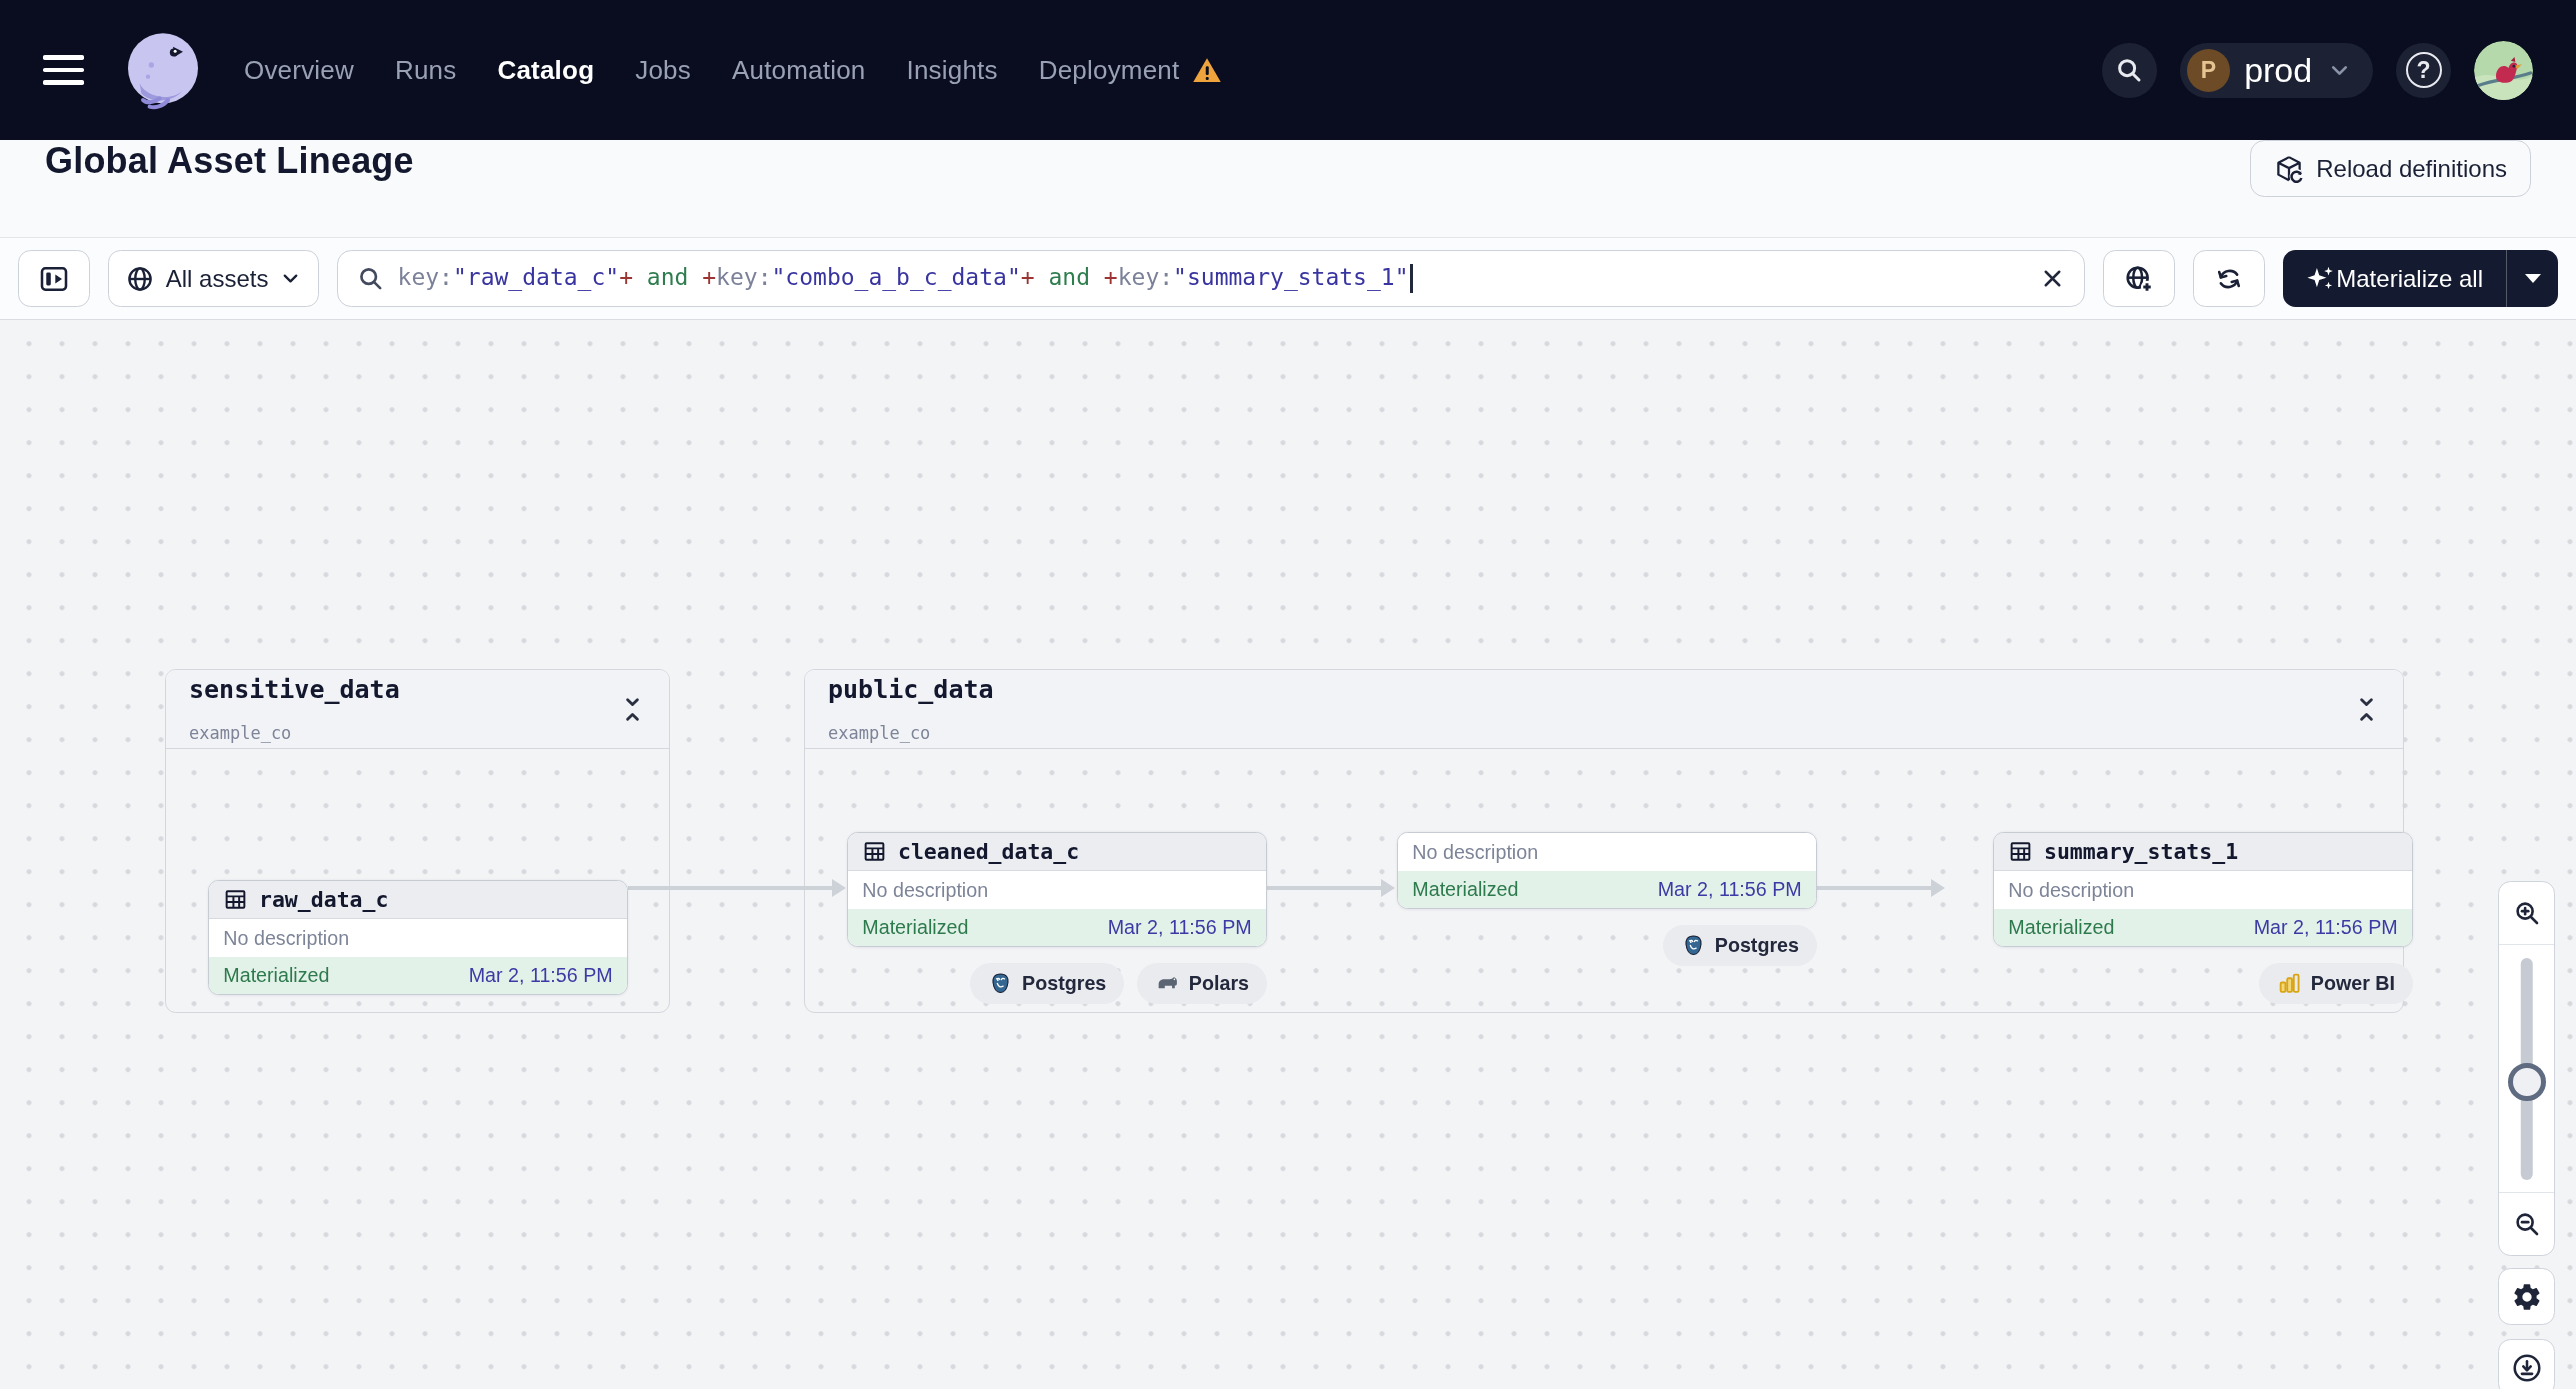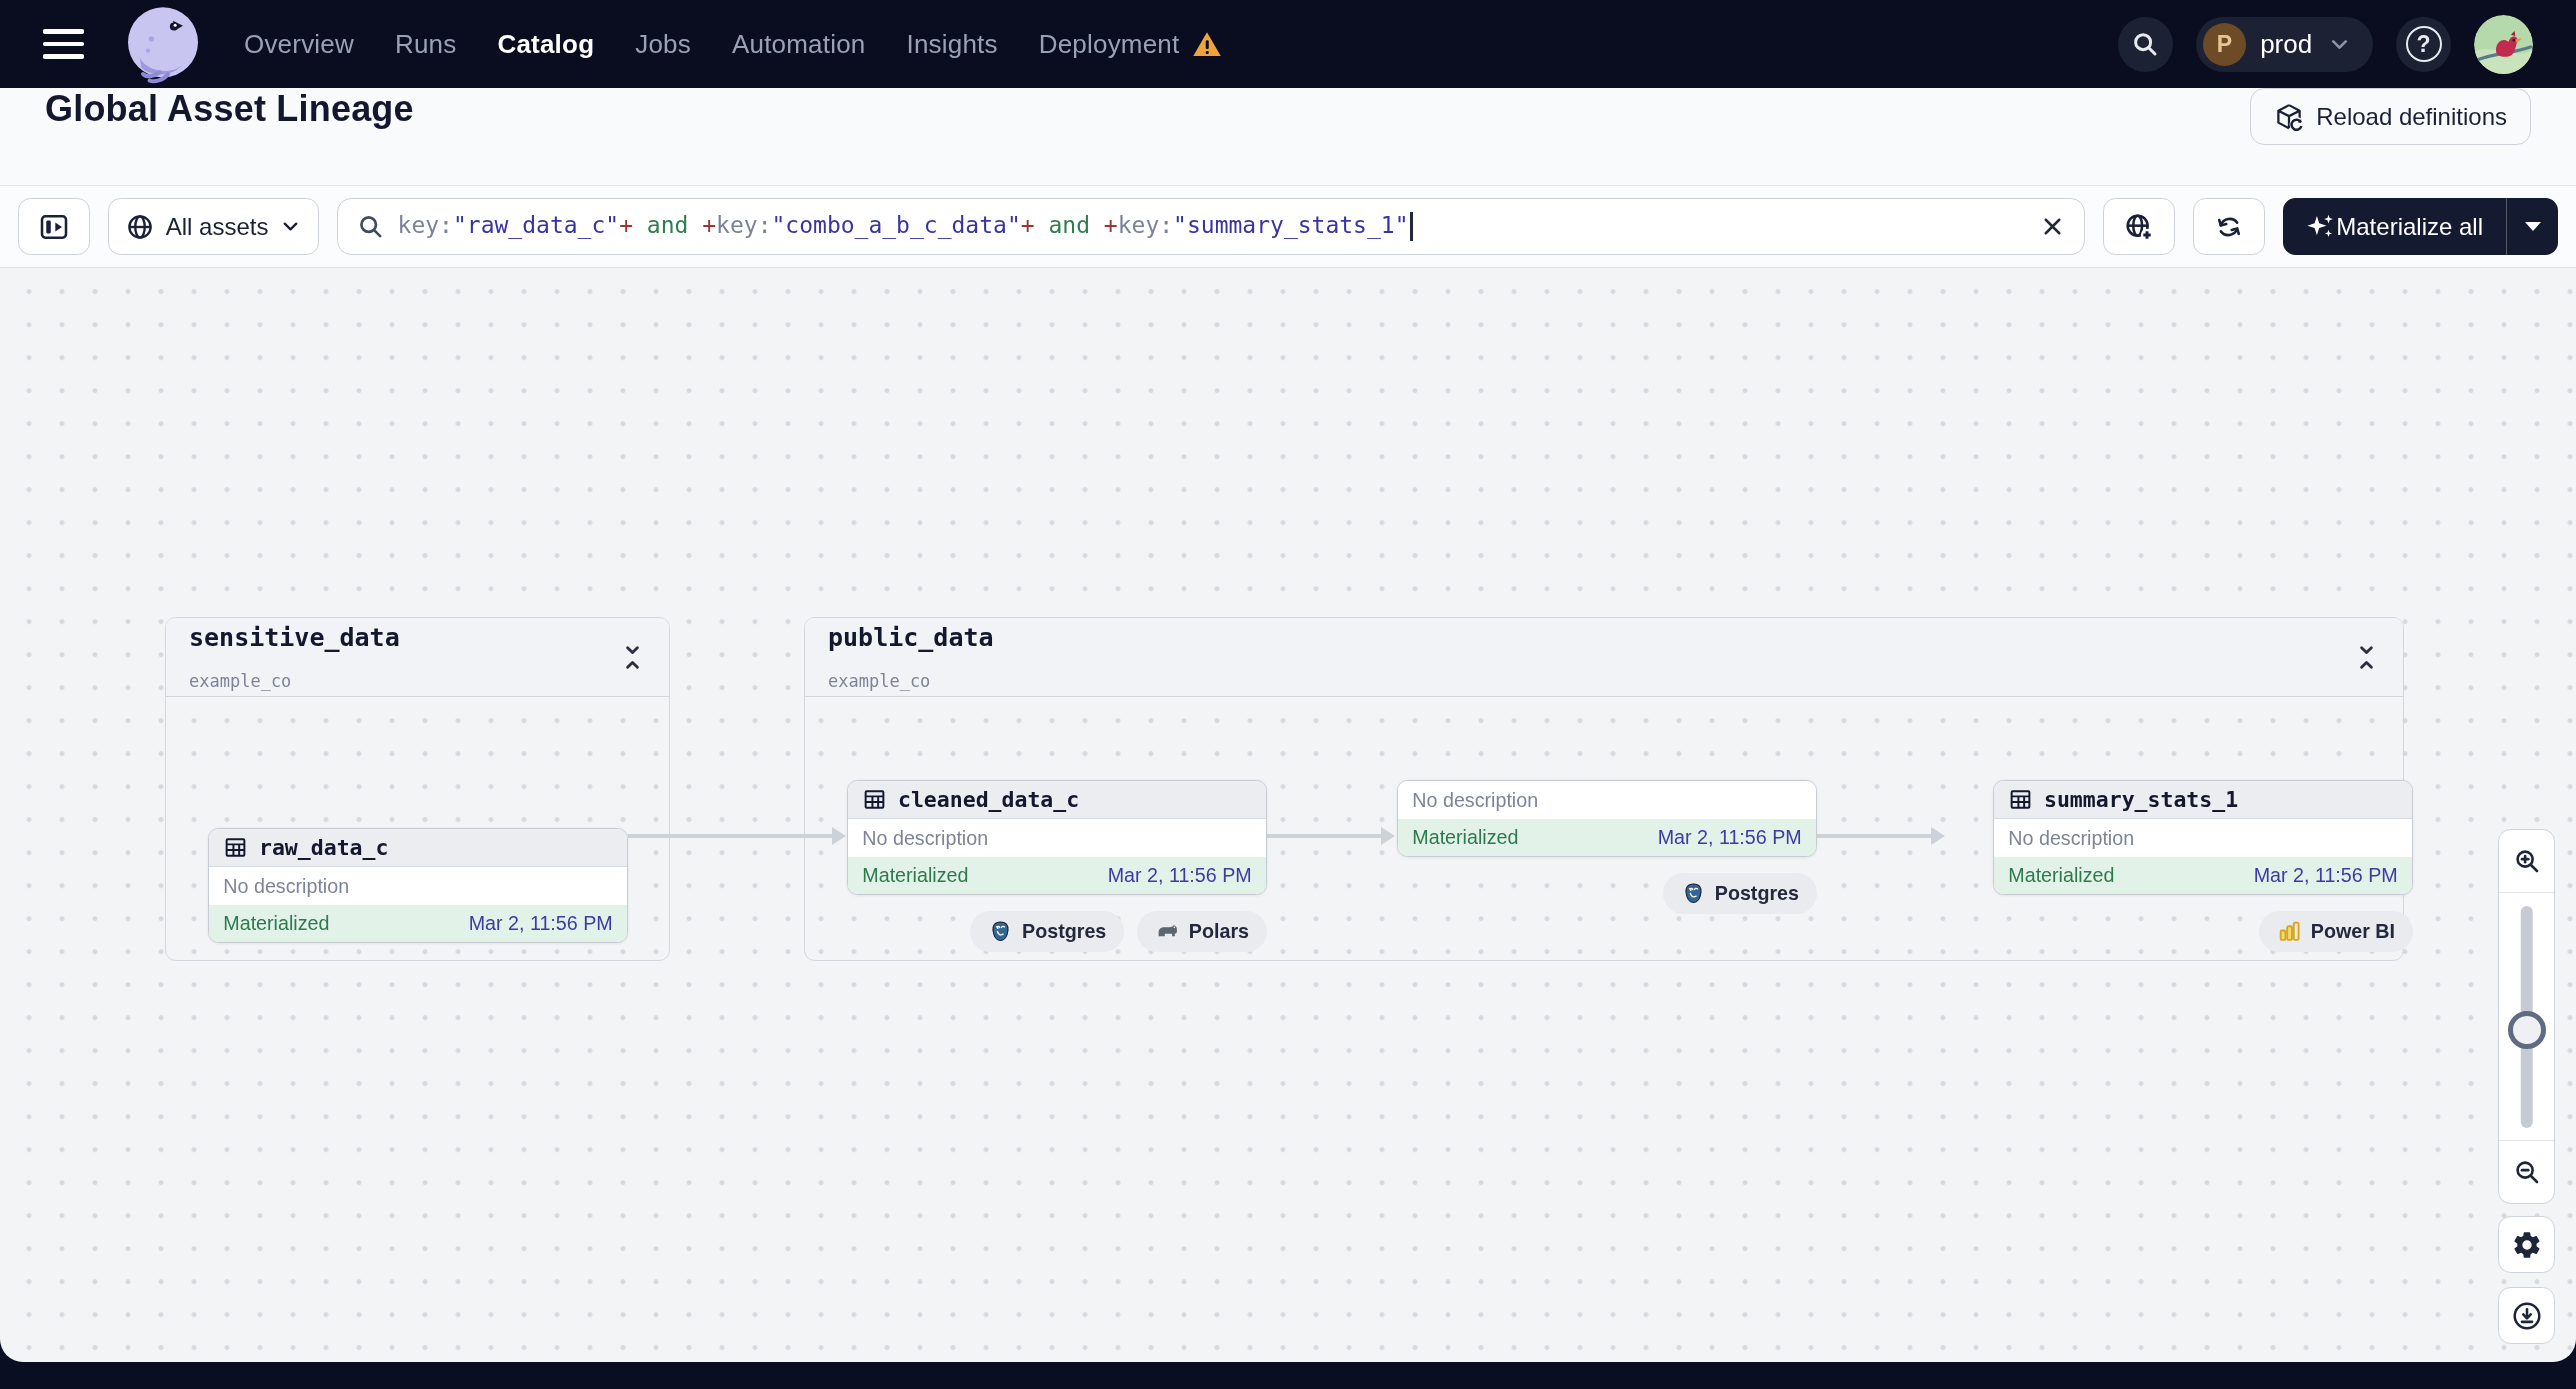--- a/index.html
+++ b/index.html
@@ -4,21 +4,21 @@
 <style>
   * { margin:0; padding:0; box-sizing:border-box; }
   html,body { background:#0a0e23; }
   .app {
     position:relative; width:2576px; height:1389px; overflow:hidden;
     font-family:"Liberation Sans", sans-serif; color:#1a2036; background:#0a0e23;
   }
 
   
   .topnav {
-    height:88px; background:#090d1f; display:flex; align-items:center;
+    height:140px; background:#090d1f; display:flex; align-items:center;
     padding:0 43px; gap:0;
   }
   .hamburger { width:41px; display:flex; flex-direction:column; gap:8px; cursor:pointer; margin-right:39px;}
   .hamburger span { display:block; height:4.5px; background:#fff; border-radius:1.8px; }
   .brand { width:80px; height:80px; margin-right:41px; flex:0 0 auto; }
   .nav-items { display:flex; align-items:center; gap:41px; }
   .nav-item { font-size:26px; color:#9aa1b5; cursor:pointer; letter-spacing:0.2px; }
   .nav-item.active { color:#ffffff; font-weight:bold; }
   .nav-item-wrap { display:flex; align-items:center; gap:12.5px; }
   .nav-right { margin-left:auto; display:flex; align-items:center; gap:23px; }
@@ -27,21 +27,21 @@
     display:flex; align-items:center; justify-content:center; cursor:pointer;
   }
   .env-pill {
     height:55px; border-radius:28px; background:#1c2234; display:flex; align-items:center;
     padding:0 21.5px 0 7.2px; gap:14.3px; cursor:pointer;
   }
   .env-avatar {
     width:43px; height:43px; border-radius:50%; background:#6d4b26; color:#e6c491;
     font-weight:bold; font-size:23px; display:flex; align-items:center; justify-content:center;
   }
-  .env-label { color:#ffffff; font-size:26px; }
+  .env-label { color:#ffffff; font-size:34px; }
   .help-q {
     width:36px; height:36px; border:2.7px solid #e8eaf0; border-radius:50%;
     color:#e8eaf0; font-size:23px; font-weight:bold; display:flex; align-items:center; justify-content:center;
   }
   .user-avatar { width:59px; height:59px; border-radius:50%; overflow:hidden; cursor:pointer; flex:0 0 auto;}
 
   
   .pageheader {
     height:98px; background:#f9fafb; border-bottom:0.9px solid #e3e5ea;
     display:flex; align-items:flex-start; padding:0 45px;

